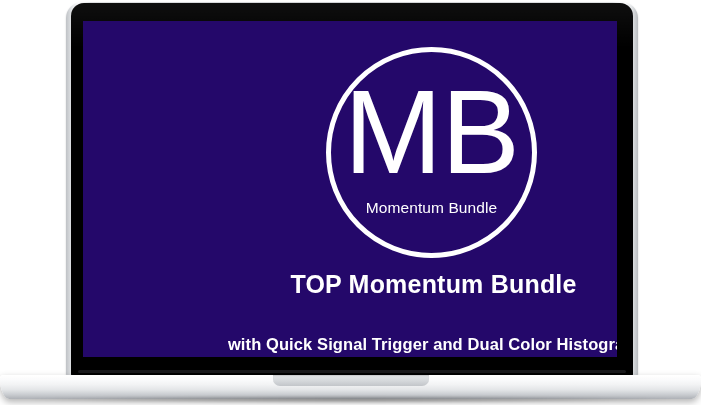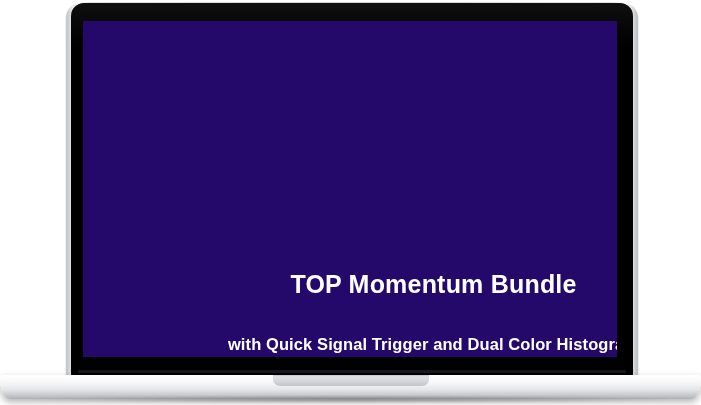--- a/index.html
+++ b/index.html
@@ -198,20 +198,25 @@
 <body>
 
 <div id="stage">
 
   <div class="laptop-lid"></div>
 
   <div class="laptop-bezel"></div>
 
   <div class="screen">
 
+    <div class="logo-wrap">
+      <div class="logo-circle"></div>
+      <div class="logo-mb">MB</div>
+      <div class="logo-sub">Momentum Bundle</div>
+    </div>
 
     <div class="headline">TOP Momentum Bundle</div>
 
     <div class="subheadline">with Quick Signal Trigger and Dual Color Histogram</div>
 
   </div>
 
   <div class="hinge"></div>
   <div class="laptop-base"></div>
   <div class="base-notch"></div>

